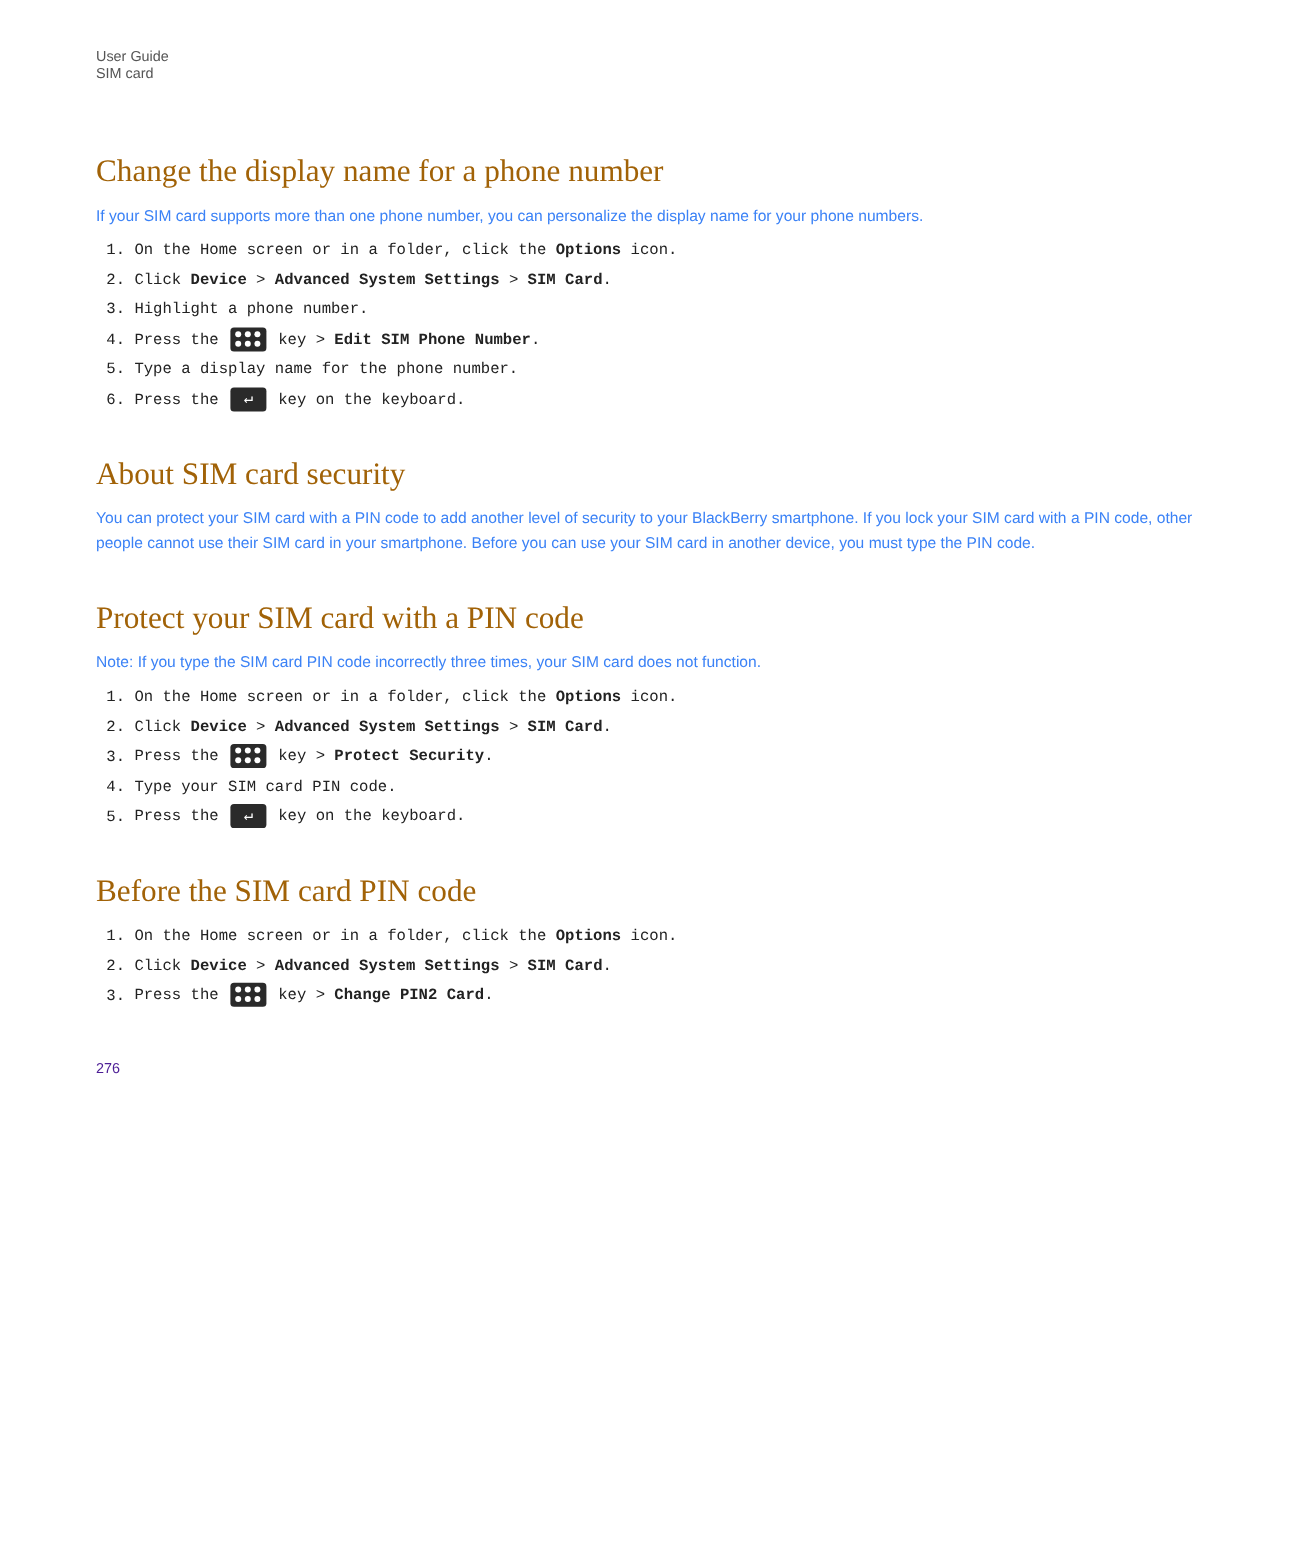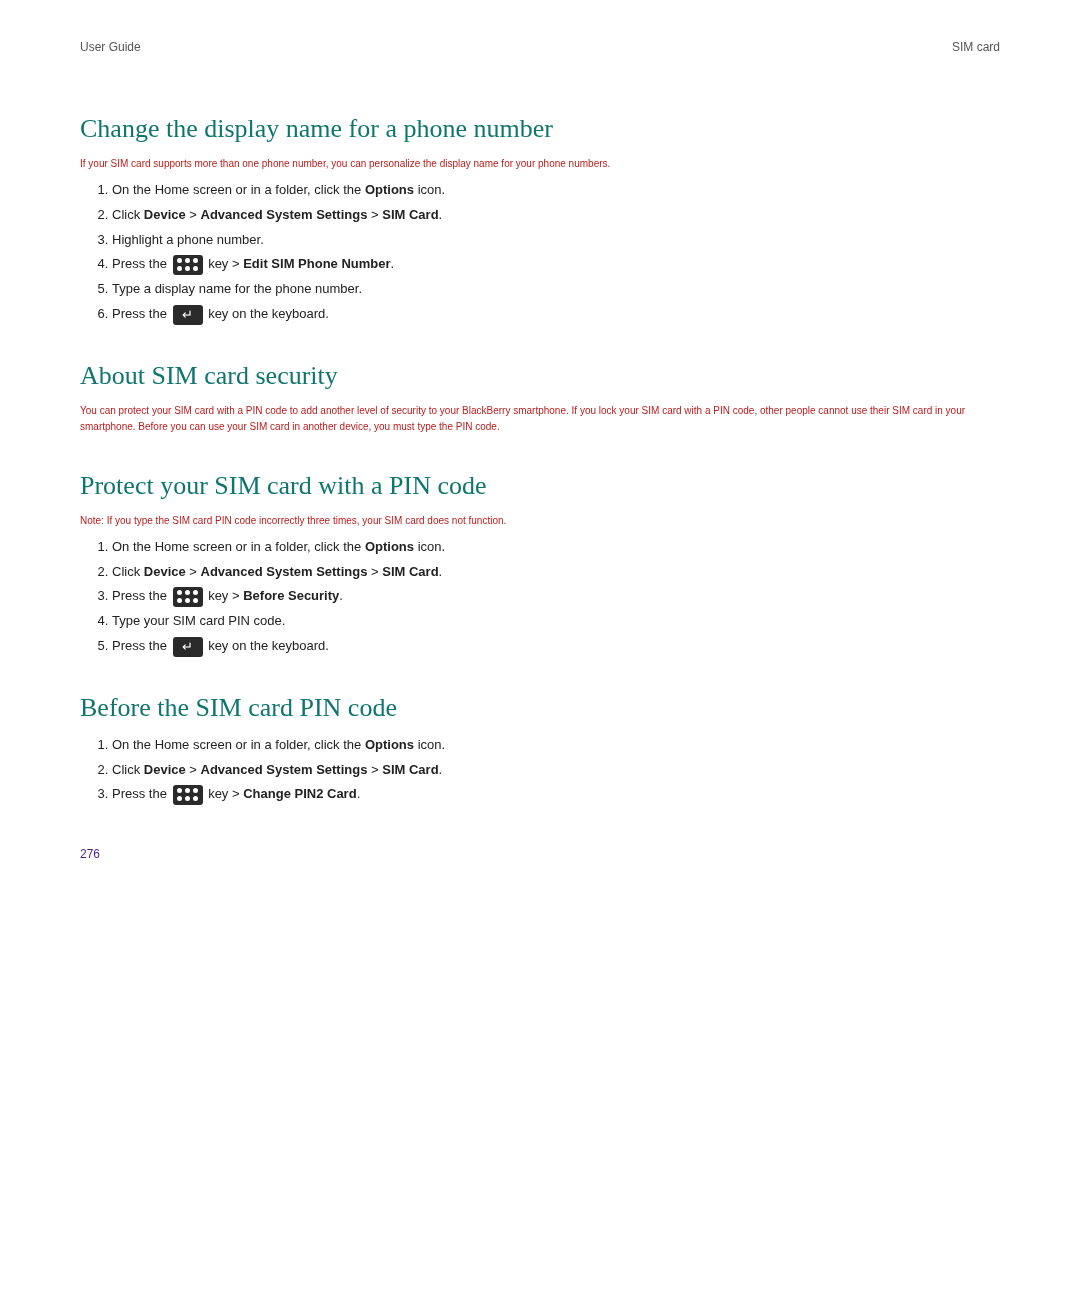--- a/index.html
+++ b/index.html
@@ -21,59 +21,61 @@
     .page {
       padding: 40px 80px 60px 80px;
       position: relative;
     }
 
     .header {
       display: flex;
       justify-content: space-between;
       align-items: flex-start;
       margin-bottom: 60px;
+      flex-direction: column;
     }
 
     .header-left {
       font-size: 12px;
       color: #555;
     }
 
     .header-right {
       font-size: 12px;
       color: #555;
     }
 
     .section {
       margin-bottom: 36px;
     }
 
     .section-title {
       font-size: 26px;
       font-weight: normal;
       font-family: Georgia, 'Times New Roman', serif;
-      color: #0f766e;
+      color: #a16207;
       margin-bottom: 12px;
       border-bottom: none;
     }
 
     .section-body {
-      font-size: 10px;
+      font-size: 13px;
       line-height: 1.6;
-      color: #b91c1c;
+      color: #3b82f6;
       margin-bottom: 8px;
     }
 
     .note {
       font-weight: normal;
     }
 
     ol {
       margin-left: 32px;
       margin-top: 6px;
+      font-family: Liberation Mono, monospace;
     }
 
     ol li {
       margin-bottom: 4px;
       line-height: 1.6;
       font-size: 13px;
     }
 
     .bold {
       font-weight: bold;
@@ -196,21 +198,21 @@
         Click <span class="bold">Device</span> &gt; <span class="bold">Advanced System Settings</span> &gt; <span class="bold">SIM Card</span>.
       </li>
       <li>
         Press the <span class="bb-menu-key"><span class="dots">
               <span class="dot"></span>
               <span class="dot"></span>
               <span class="dot"></span>
               <span class="dot"></span>
               <span class="dot"></span>
               <span class="dot"></span>
-            </span></span> key &gt; <span class="bold">Before Security</span>.
+            </span></span> key &gt; <span class="bold">Protect Security</span>.
       </li>
       <li>
         Type your SIM card PIN code.
       </li>
       <li>
         Press the <span class="enter-key"></span> key on the keyboard.
       </li>
     </ol>
   </div>
 

